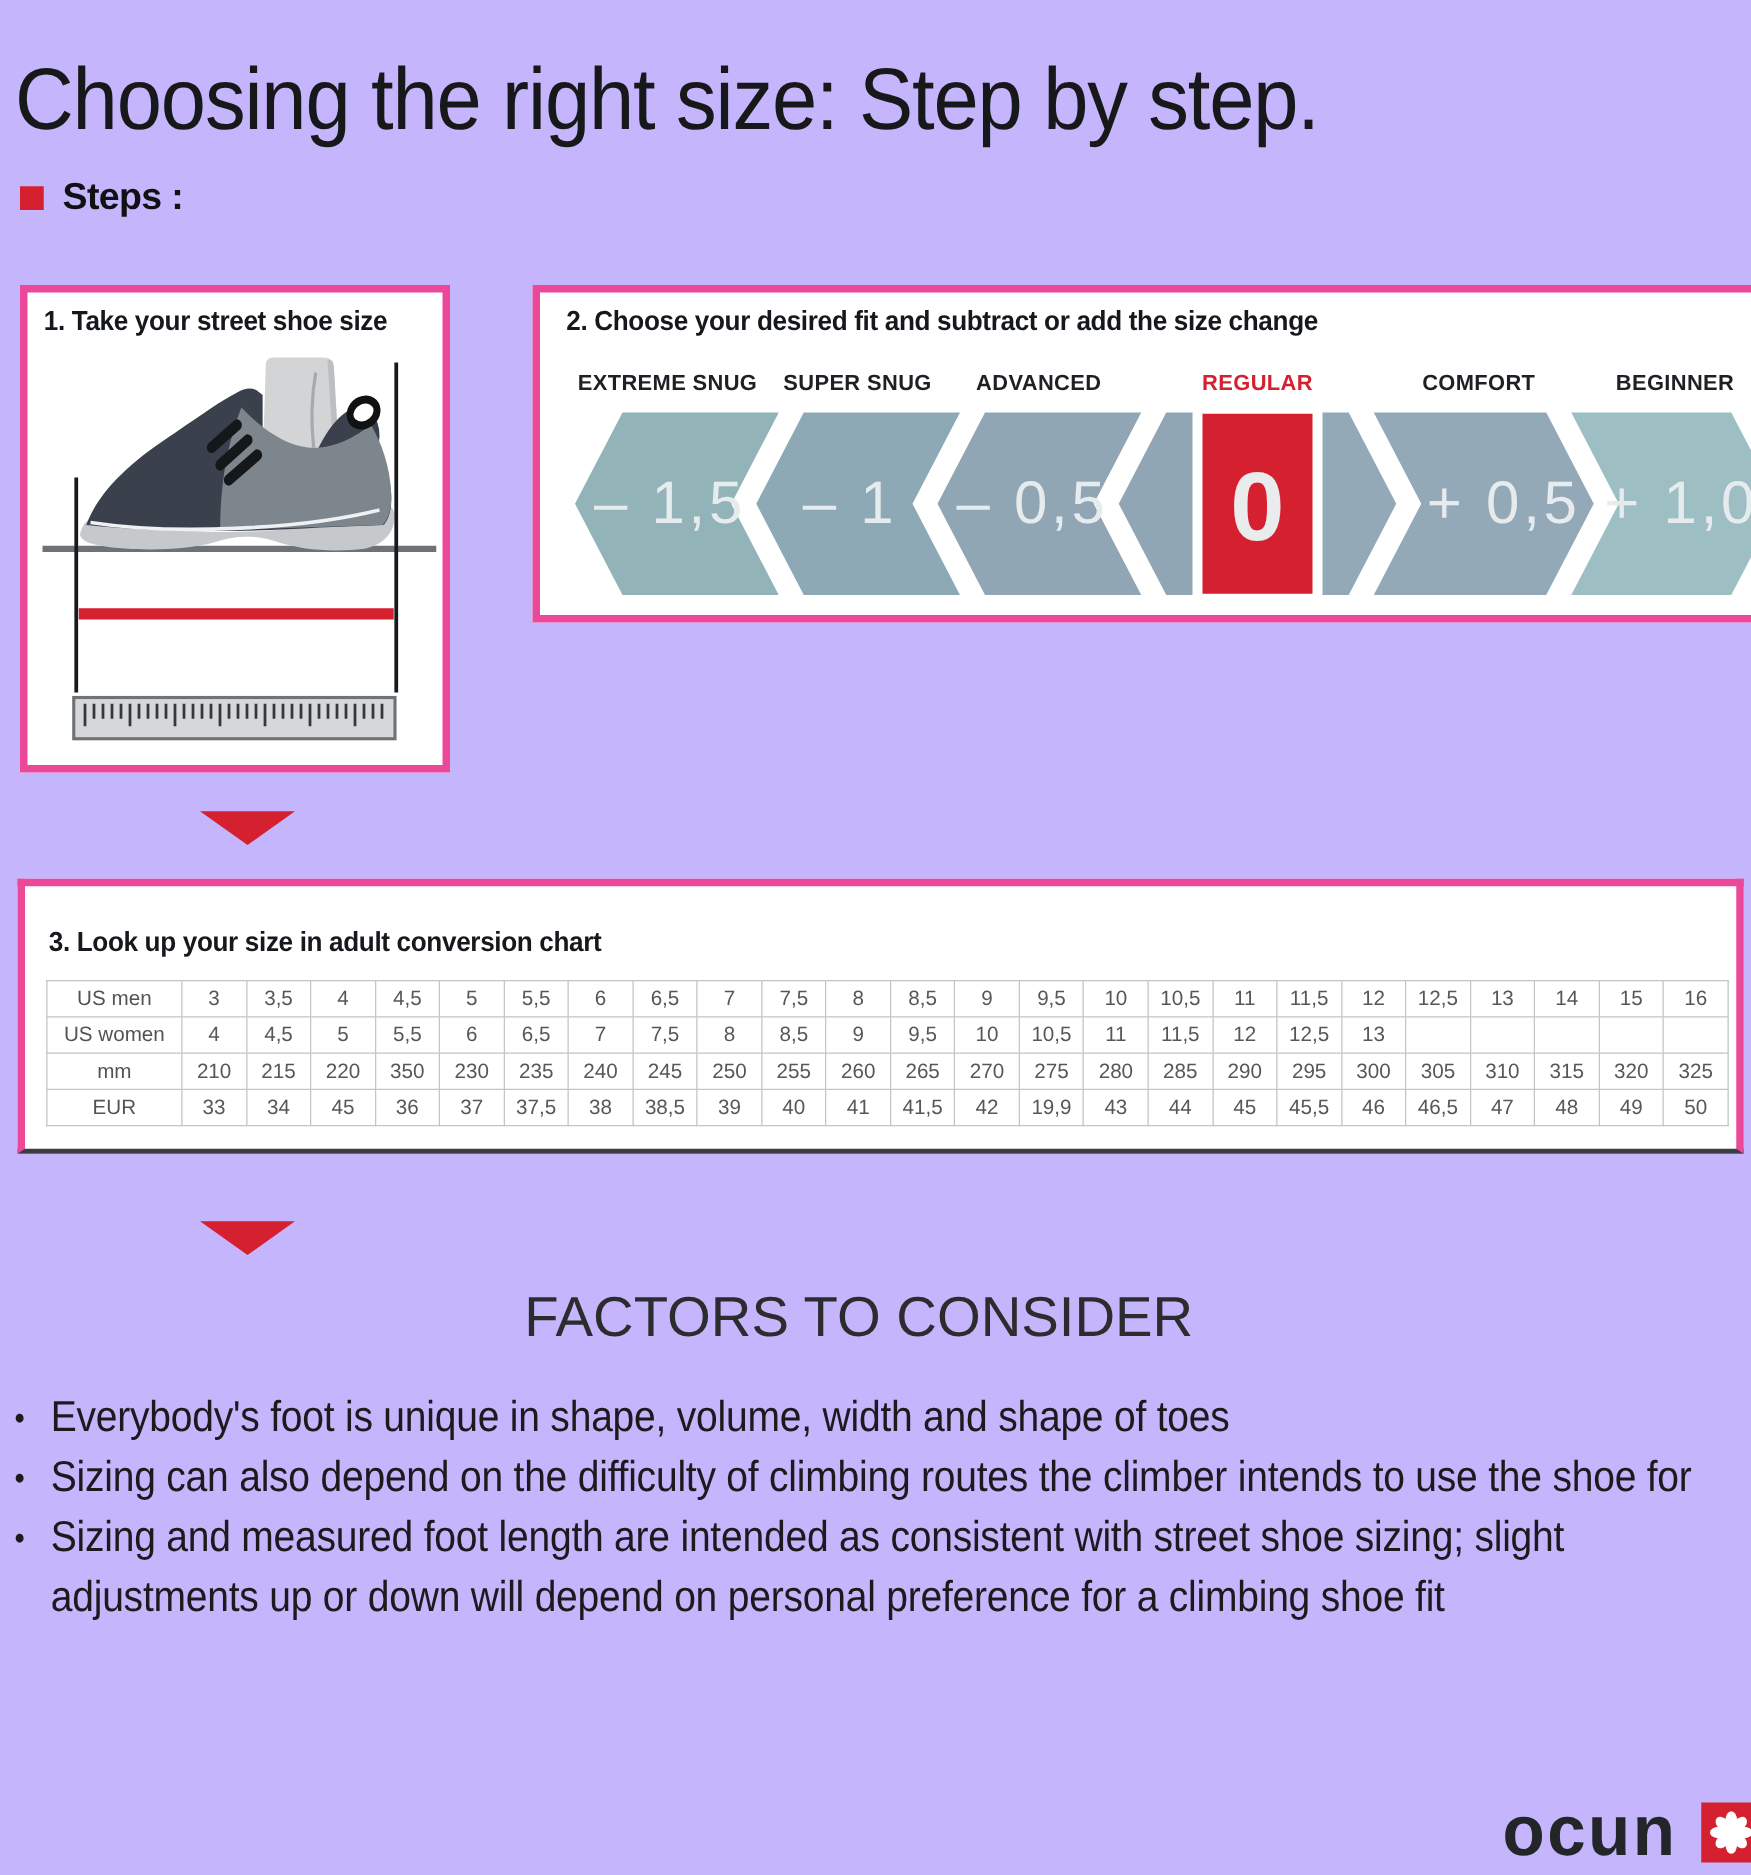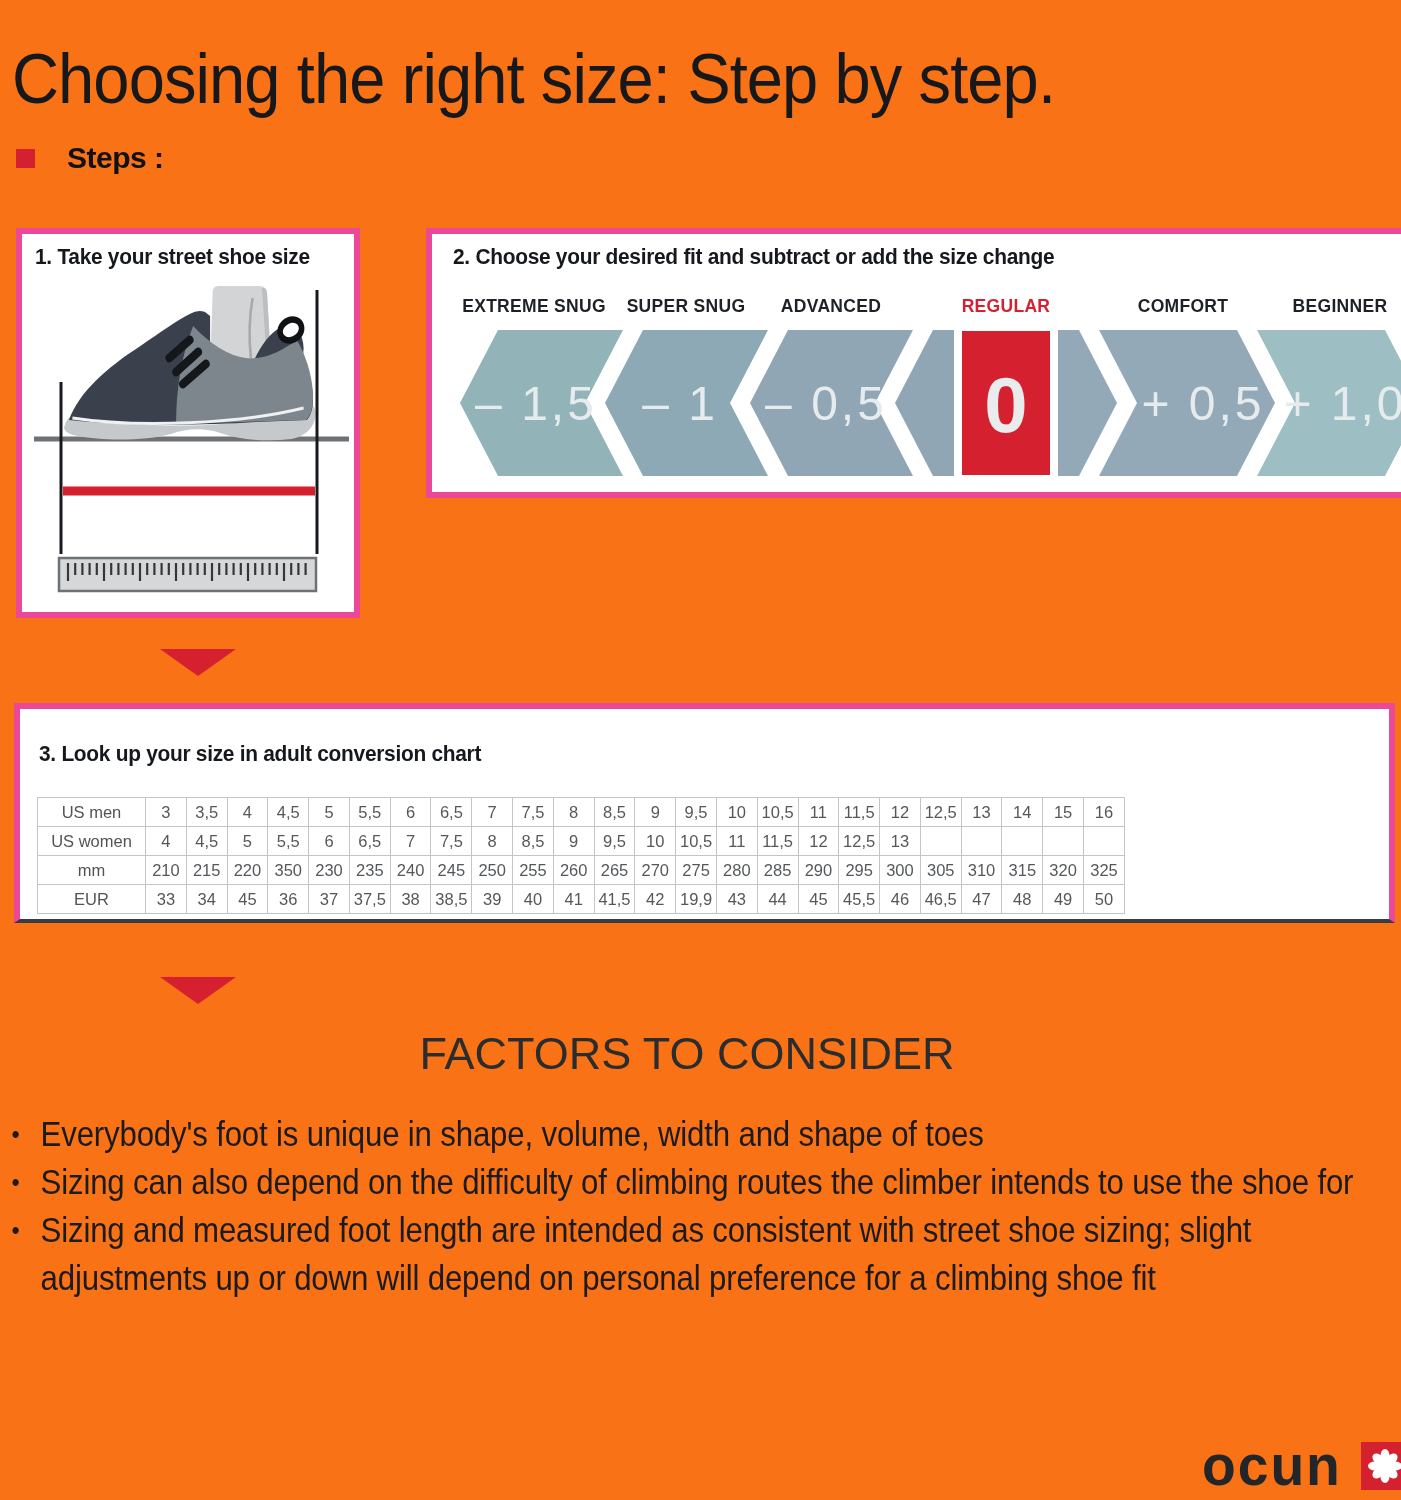--- a/index.html
+++ b/index.html
@@ -1,25 +1,25 @@
 <!DOCTYPE html>
 <html style="--accent: #d5202f;"><head>
 <meta charset="utf-8">
 <style>
   html,body{margin:0;padding:0;background:#fff;}
-  .canvas{position:relative;width:1401px;height:1500px;background:#f97316;overflow:hidden;
+  .canvas{position:relative;width:1401px;height:1500px;background:#c4b5fd;overflow:hidden;
           font-family:"Liberation Sans", sans-serif;color:#1a1a1a;}
 
   
   .page-title{position:absolute;left:12px;top:-8px;font-size:70px;font-weight:300;
               letter-spacing:-1px;color:#17181a;white-space:nowrap;
               transform:scaleX(0.93);transform-origin:left top;}
 
   
-  .steps-head{position:absolute;left:16px;top:141px;display:flex;align-items:center;gap:32px;}
+  .steps-head{position:absolute;left:16px;top:141px;display:flex;align-items:center;gap:15px;}
   .red-sq{width:19px;height:19px;background:var(--accent,#d5202f);}
   .steps-head .txt{font-size:30px;font-weight:700;color:#101114;letter-spacing:-0.5px;}
 
   
   .box{position:absolute;background:#fff;border:6px solid #ec4899;box-sizing:border-box;}
   .box h2{position:absolute;margin:0;font-size:22px;font-weight:700;color:#15181c;
           letter-spacing:-0.3px;white-space:nowrap;transform:scaleX(0.95);transform-origin:left top;}
   .box1{left:16px;top:228px;width:344px;height:390px;}
   .box1 h2{left:13px;top:10px;}
   .box1 svg{position:absolute;left:0;top:38px;}
@@ -37,21 +37,21 @@
              text-anchor:middle;dominant-baseline:central;}
   .arrow-zero{font-size:78px;font-weight:700;fill:#e9ebec;text-anchor:middle;dominant-baseline:central;}
 
   
   .down-tri{position:absolute;width:0;height:0;border-left:38px solid transparent;
             border-right:38px solid transparent;border-top:27px solid var(--accent,#d5202f);}
   .t1{left:160px;top:649px;}
   .t2{left:160px;top:977px;}
 
   
-  .conv-table{position:absolute;left:17px;top:88px;width:1088px;border-collapse:collapse;
+  .conv-table{position:absolute;left:17px;top:75px;width:1346px;border-collapse:collapse;
               table-layout:fixed;font-size:16.5px;font-weight:300;color:#55585b;}
   .conv-table th,.conv-table td{border:1px solid #c3c4c6;height:28px;padding:0;
               text-align:center;font-weight:300;vertical-align:middle;}
   .conv-table th{color:#515457;}
 
   
   .factors-heading{position:absolute;left:0;top:1028px;width:1300px;text-align:center;
                    font-size:45px;font-weight:300;letter-spacing:0px;color:#2b2c2e;margin-left:37px;}
   .factors-list{position:absolute;left:8px;top:1110px;width:1520px;margin:0;padding:0 0 0 36px;
                 list-style:none;transform:scaleX(0.905);transform-origin:left top;}

